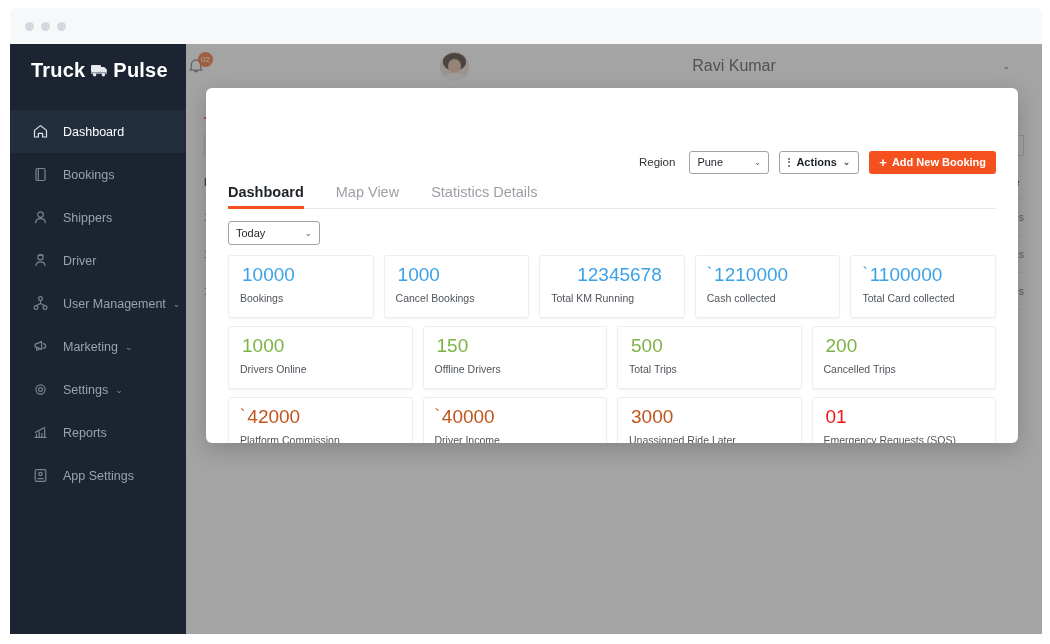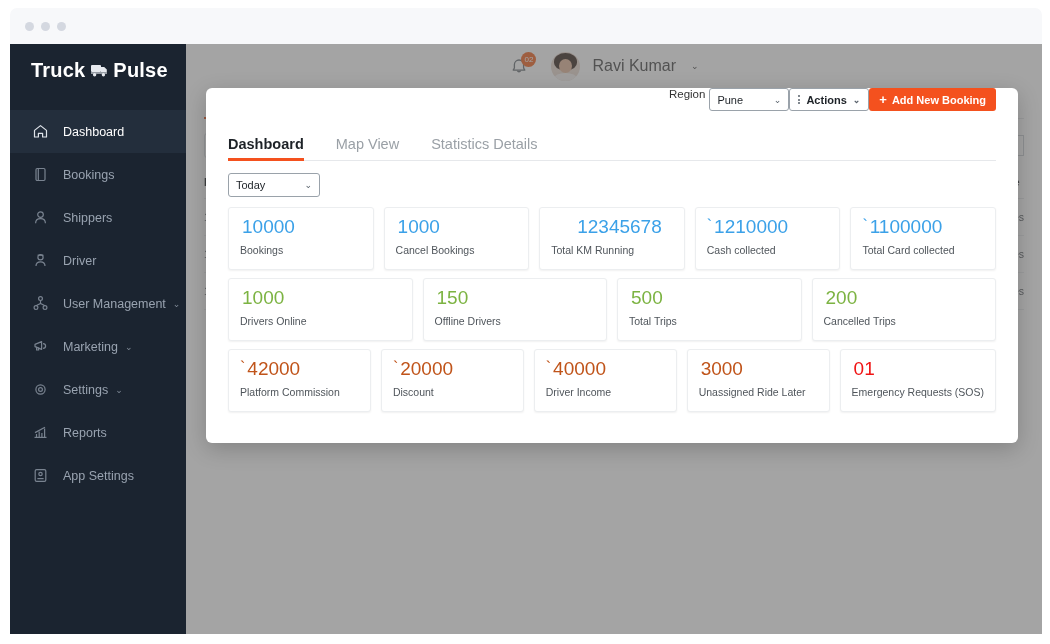--- a/index.html
+++ b/index.html
@@ -84,22 +84,22 @@
   .main {
     position: absolute;
     left: 186px; top: 44px;
     width: 856px; height: 590px;
     background: #ffffff;
     overflow: hidden;
   }
 
   .topbar {
     height: 44px;
-    display: flex; align-items: center; justify-content: center;
-    padding-right: 20px;
+    display: flex; align-items: center; justify-content: space-between;
+    padding-right: 32px;
     gap: 12px;
   }
   .bell-wrap { position: relative; width: 20px; height: 20px; }
   .bell-wrap svg { display:block; }
   .badge {
     position: absolute; right: -7px; top: -4px;
     min-width: 15px; height: 15px;
     border-radius: 50%;
     background: #f26522;
     color: #fff;
@@ -232,22 +232,22 @@
     position: absolute;
     left: 206px; top: 88px;
     width: 812px; height: 355px;
     background: #ffffff;
     border-radius: 6px;
     box-shadow: 0 6px 22px rgba(0,0,0,.20);
     padding: 0 22px;
     overflow: hidden;
   }
   .modal-head {
-    display: flex; align-items: flex-start; justify-content: flex-end;
-    height: 52px; 
+    display: flex; align-items: center; justify-content: flex-end;
+    height: 52px; gap: 10px; margin-top: 48px;
   }
   .region-label { font-size: 11.5px; color: #333; margin-right: 4px; }
   .select-box {
     height: 23px; border: 1px solid #9aa2aa; border-radius: 3px;
     display: flex; align-items: center; justify-content: space-between;
     padding: 0 7px;
     font-size: 11px; color: #1d2227;
     background: #fff;
   }
   .select-box .chev { font-size: 9px; color: #57606a; margin-left: 12px; }
@@ -676,26 +676,20 @@
 
       <div class="card-row">
         <div class="card">
           <div class="val" style="color: rgb(192, 84, 26);">
             <span class="cur">`</span><span>42000</span>
           </div>
           <div class="lbl">Platform Commission</div>
         </div>
         <div class="card">
           <div class="val" style="color: rgb(192, 84, 26);">
-            <span class="cur">`</span><span>20000</span>
-          </div>
-          <div class="lbl">Discount</div>
-        </div>
-        <div class="card">
-          <div class="val" style="color: rgb(192, 84, 26);">
             <span class="cur">`</span><span>40000</span>
           </div>
           <div class="lbl">Driver Income</div>
         </div>
         <div class="card">
           <div class="val" style="color: rgb(192, 84, 26);">
             <span class="cur"></span><span>3000</span>
           </div>
           <div class="lbl">Unassigned Ride Later</div>
         </div>

